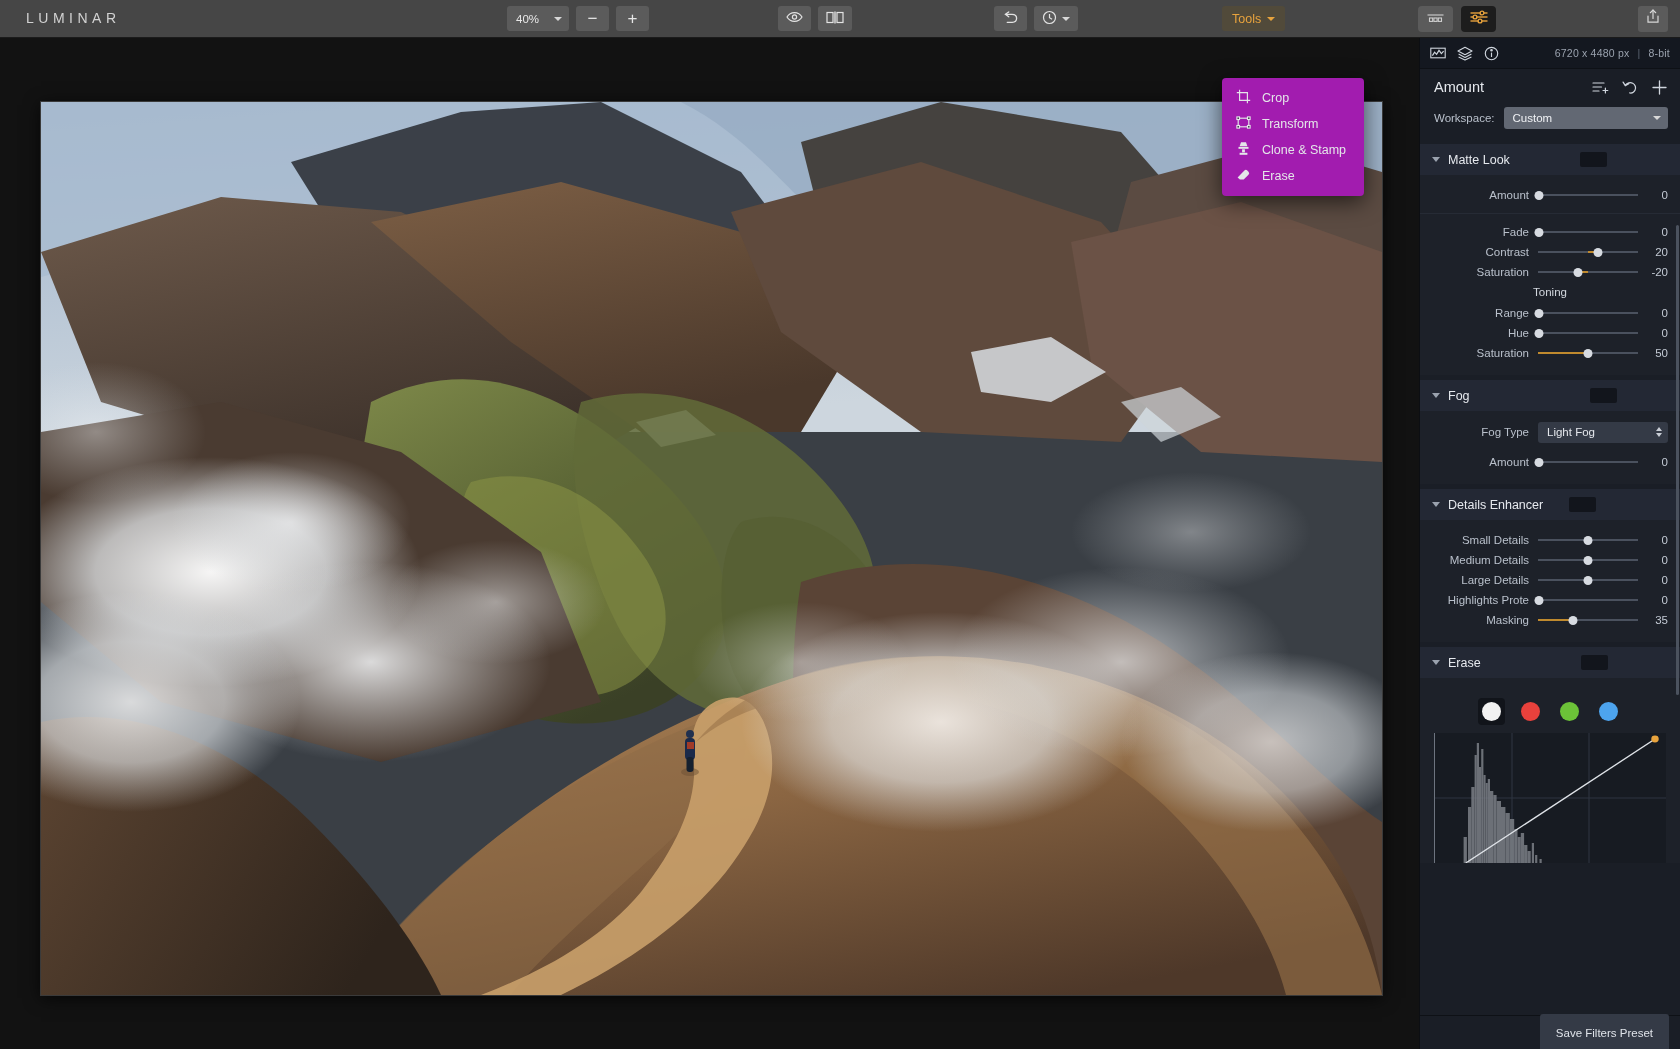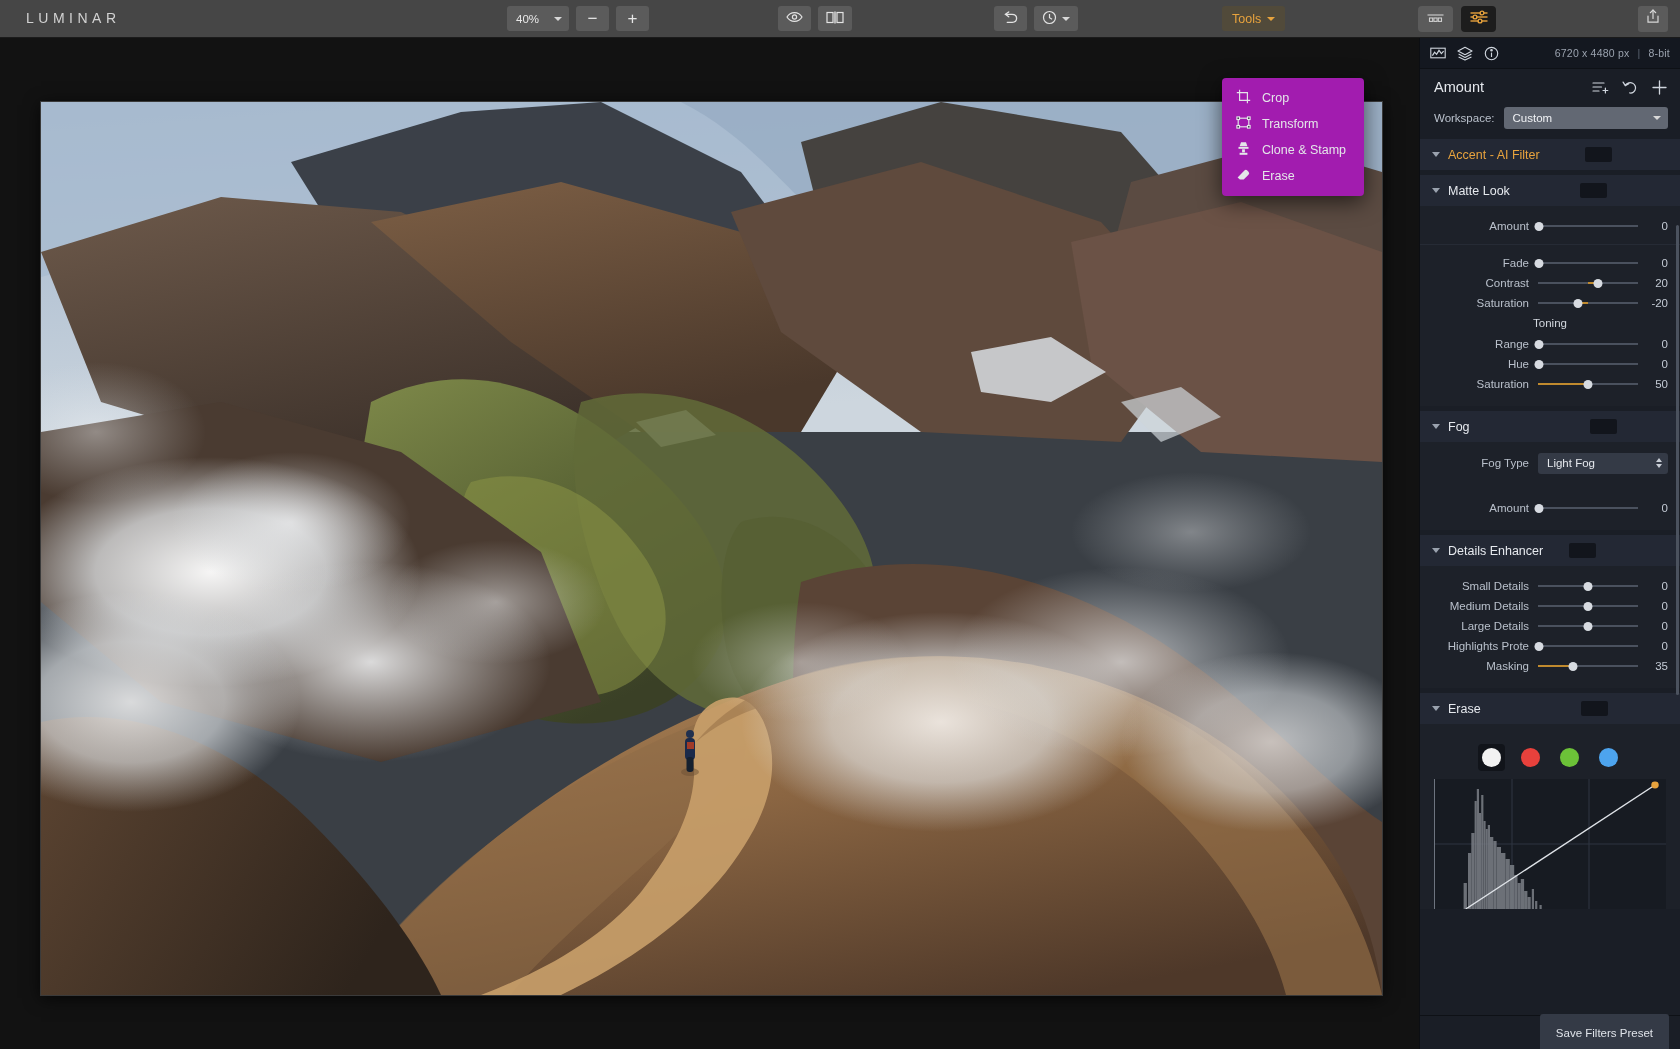--- a/index.html
+++ b/index.html
@@ -136,21 +136,21 @@
   .sl-label { width: 118px; text-align: right; font-size: 11.5px; color: #b9c0cb; padding-right: 9px; white-space: nowrap; overflow: hidden; }
   .sl-track { position: relative; flex: 1; height: 14px; display: flex; align-items: center; cursor: pointer; }
   .sl-rail { position: absolute; left: 0; right: 0; height: 1.5px; background: #4a515e; }
   .sl-fill { position: absolute; height: 1.5px; background: #c08a2e; }
   .sl-knob { position: absolute; width: 9px; height: 9px; border-radius: 50%; background: #d7dbe1; transform: translateX(-50%); }
   .sl-val { width: 30px; text-align: right; font-size: 11.5px; color: #c3cad4; padding-left: 8px; }
 
   .sub-title { text-align: center; font-size: 11.5px; color: #d2d7de; margin: 4px 0 5px 0; }
   .divider { height: 1px; background: #262b35; margin: 8px 0; }
 
-  .fog-type-row { display: flex; align-items: center; padding: 0 12px 0 0; height: 22px; margin-bottom: 24px; }
+  .fog-type-row { display: flex; align-items: center; padding: 0 12px 0 0; height: 22px; margin-bottom: 9px; }
   .fog-sel {
     flex: 1; height: 21px; background: #343a46; border-radius: 3px;
     display: flex; align-items: center; justify-content: space-between;
     padding: 0 6px 0 9px; color: #e4e7ec; font-size: 11.5px; cursor: pointer;
   }
   .arrows { display: flex; flex-direction: column; gap: 2px; }
   .ar-up { width: 0;height:0;border-left:3.5px solid transparent;border-right:3.5px solid transparent;border-bottom:4px solid #c9ced6; }
   .ar-dn { width: 0;height:0;border-left:3.5px solid transparent;border-right:3.5px solid transparent;border-top:4px solid #c9ced6; }
 
   .ch-row { display: flex; justify-content: center; gap: 12px; padding: 10px 0 8px 0; }
@@ -480,25 +480,20 @@
       <span class="ws-label">Workspace:</span>
       <span class="ws-select">
         <span>Custom</span>
         <span class="caret-dn"></span>
       </span>
     </div>
 
     <div class="filters-scroll">
 
       <div class="filter-block">
-        <div class="filter-head">
-          <span class="tri"></span>
-          <span class="fh-name fh-accent">Accent - AI Filter</span>
-          <span class="fh-swatch"></span>
-        </div>
       </div>
 
       <div class="filter-block">
         <div class="filter-head">
           <span class="tri"></span>
           <span class="fh-name fh-plain">Matte Look</span>
           <span class="fh-swatch" style="margin-left:70px;"></span>
         </div>
         <div class="filter-body">
 

